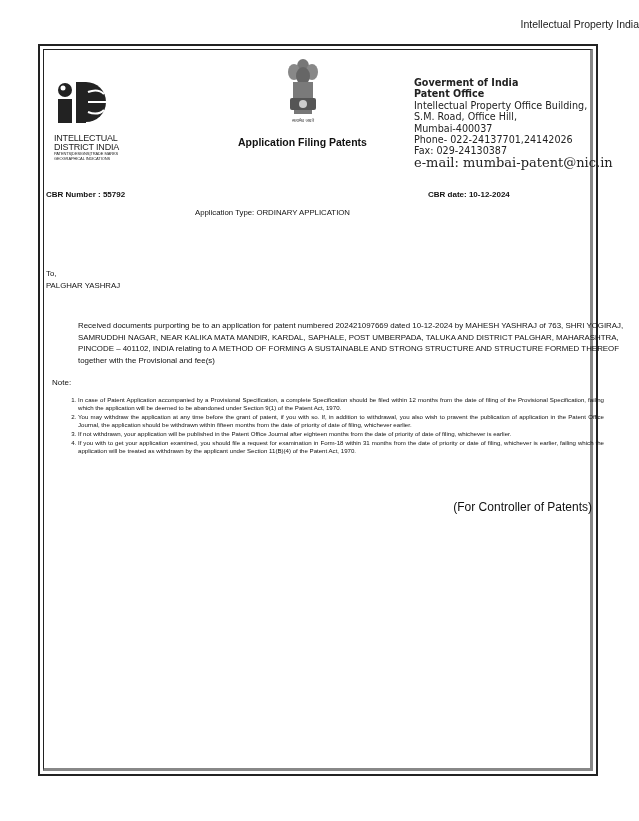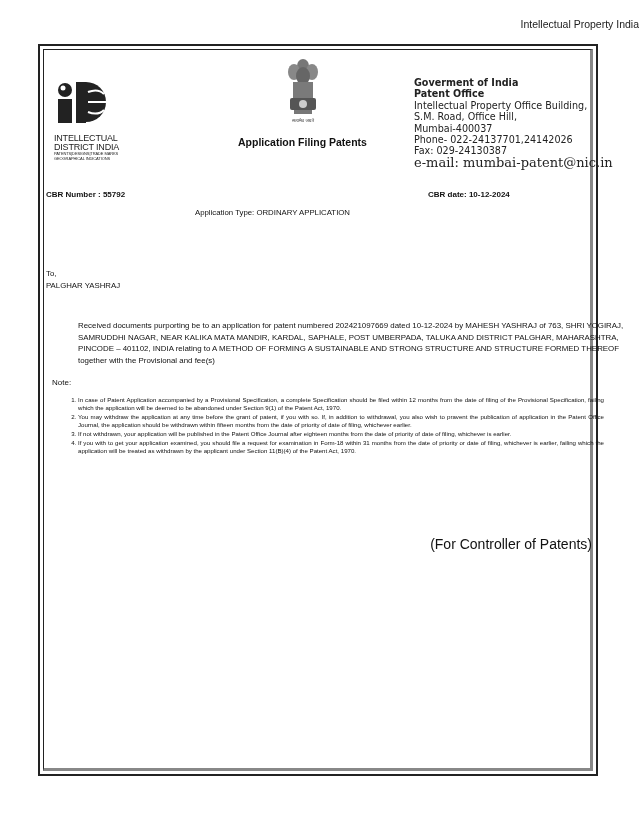--- a/index.html
+++ b/index.html
@@ -24,21 +24,21 @@
   .office-block .mail { font-family:"DejaVu Serif", serif; font-size:13px;text-align:right; }
   .cbr-number { position:absolute; left:46px; top:190px; font-family:"Liberation Sans", sans-serif; font-size:8px; font-weight:bold; }
   .cbr-date { position:absolute; left:428px; top:190px; font-family:"Liberation Sans", sans-serif; font-size:8px; font-weight:bold; }
   .app-type { position:absolute; left:195px; top:208px; font-family:"Liberation Sans", sans-serif; font-size:7.8px; }
   .to-block { position:absolute; left:46px; top:268px; font-family:Liberation Sans, sans-serif; font-size:7.8px; line-height:12px; }
   .body-para { position:absolute; left:46px; top:320px; width:548px; font-family:"Liberation Sans", sans-serif; font-size:7.9px; line-height:11.6px; text-align:left;margin-left:32px; }
   .note-head { position:absolute; left:52px; top:378px; font-family:"Liberation Sans", sans-serif; font-size:8px; font-weight:normal; }
   .notes { position:absolute; left:66px; top:396px; width:526px; margin:0; padding:0 0 0 12px;
            font-family:"Liberation Sans", sans-serif; font-size:6.1px; line-height:8.2px; text-align:justify; }
   .notes li { margin:0 0 0.5px 0; }
-  .controller { position:absolute; right:47px; top:500px; font-family:"Liberation Sans", sans-serif; font-size:14px;margin-top:36px; }
+  .controller { position:absolute; right:47px; top:500px; font-family:"Liberation Sans", sans-serif; font-size:12px; }
 </style>
 </head>
 <body>
 
 <div class="top-title">Intellectual Property India</div>
 
 <div class="outer-frame">
   <div class="inner-frame"></div>
 </div>
 

